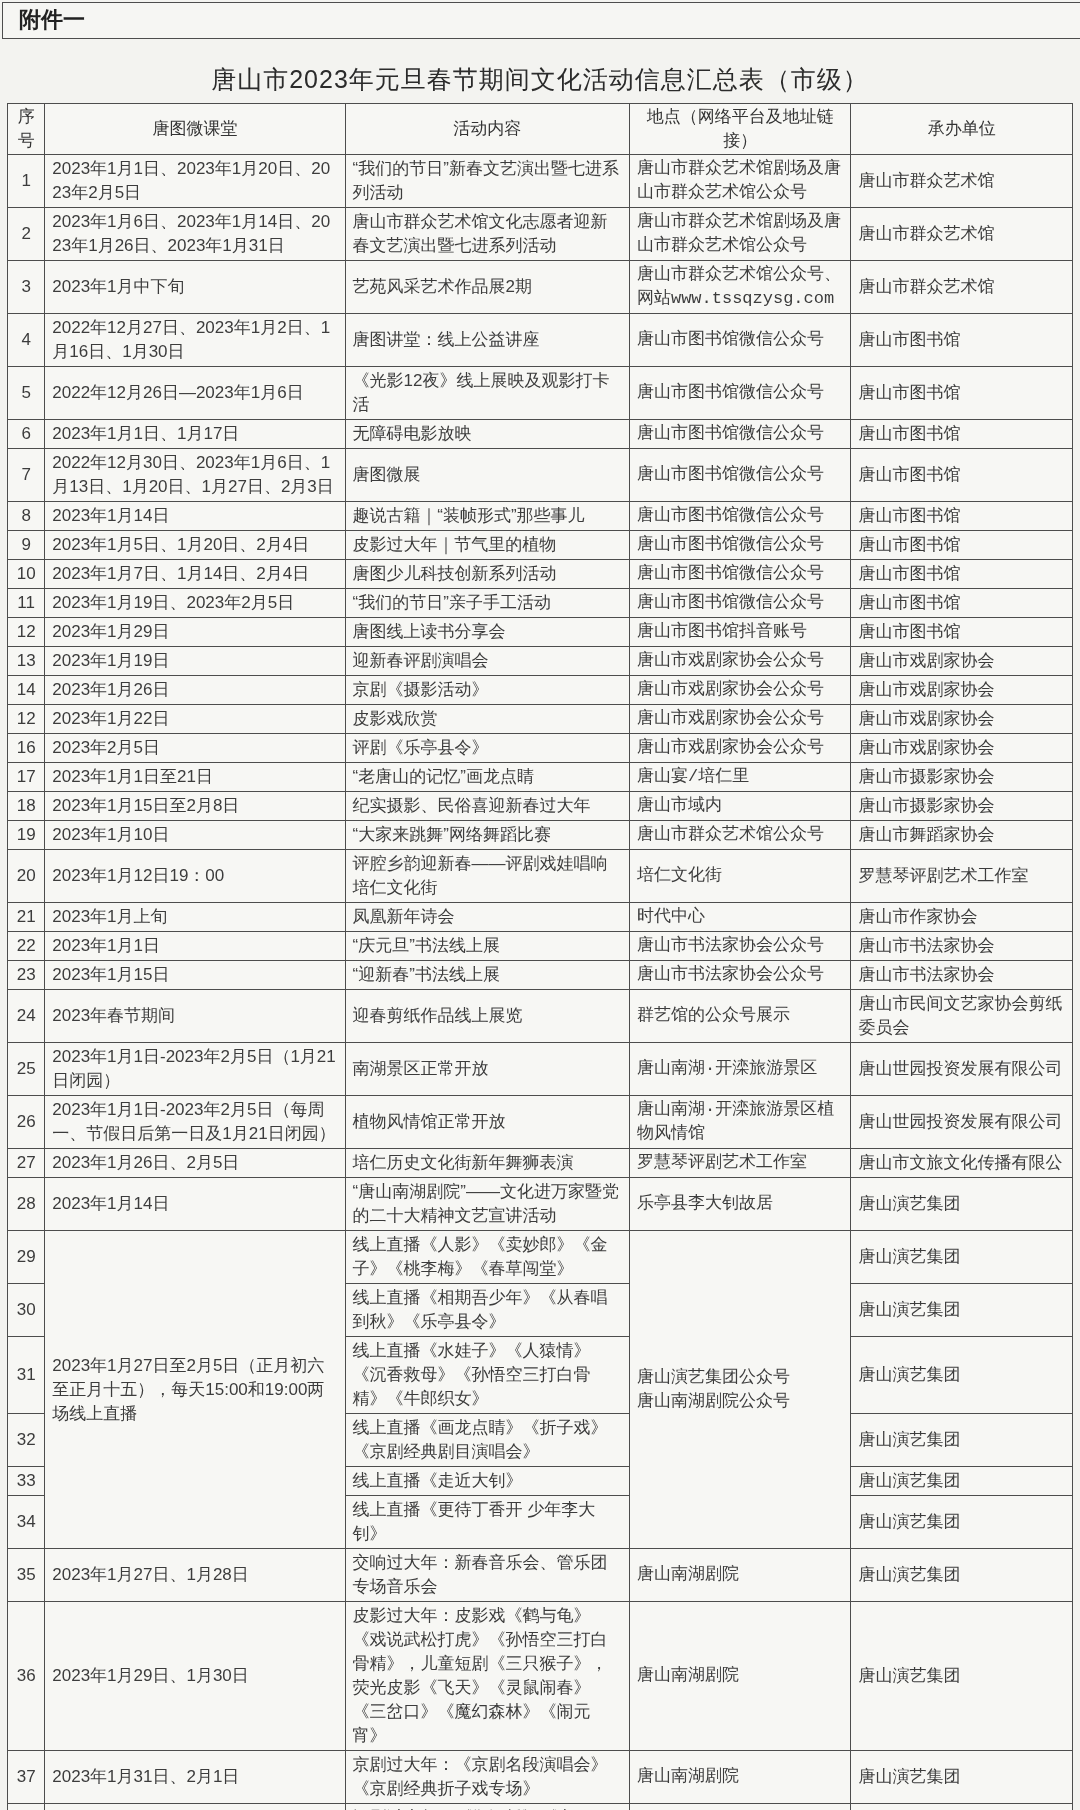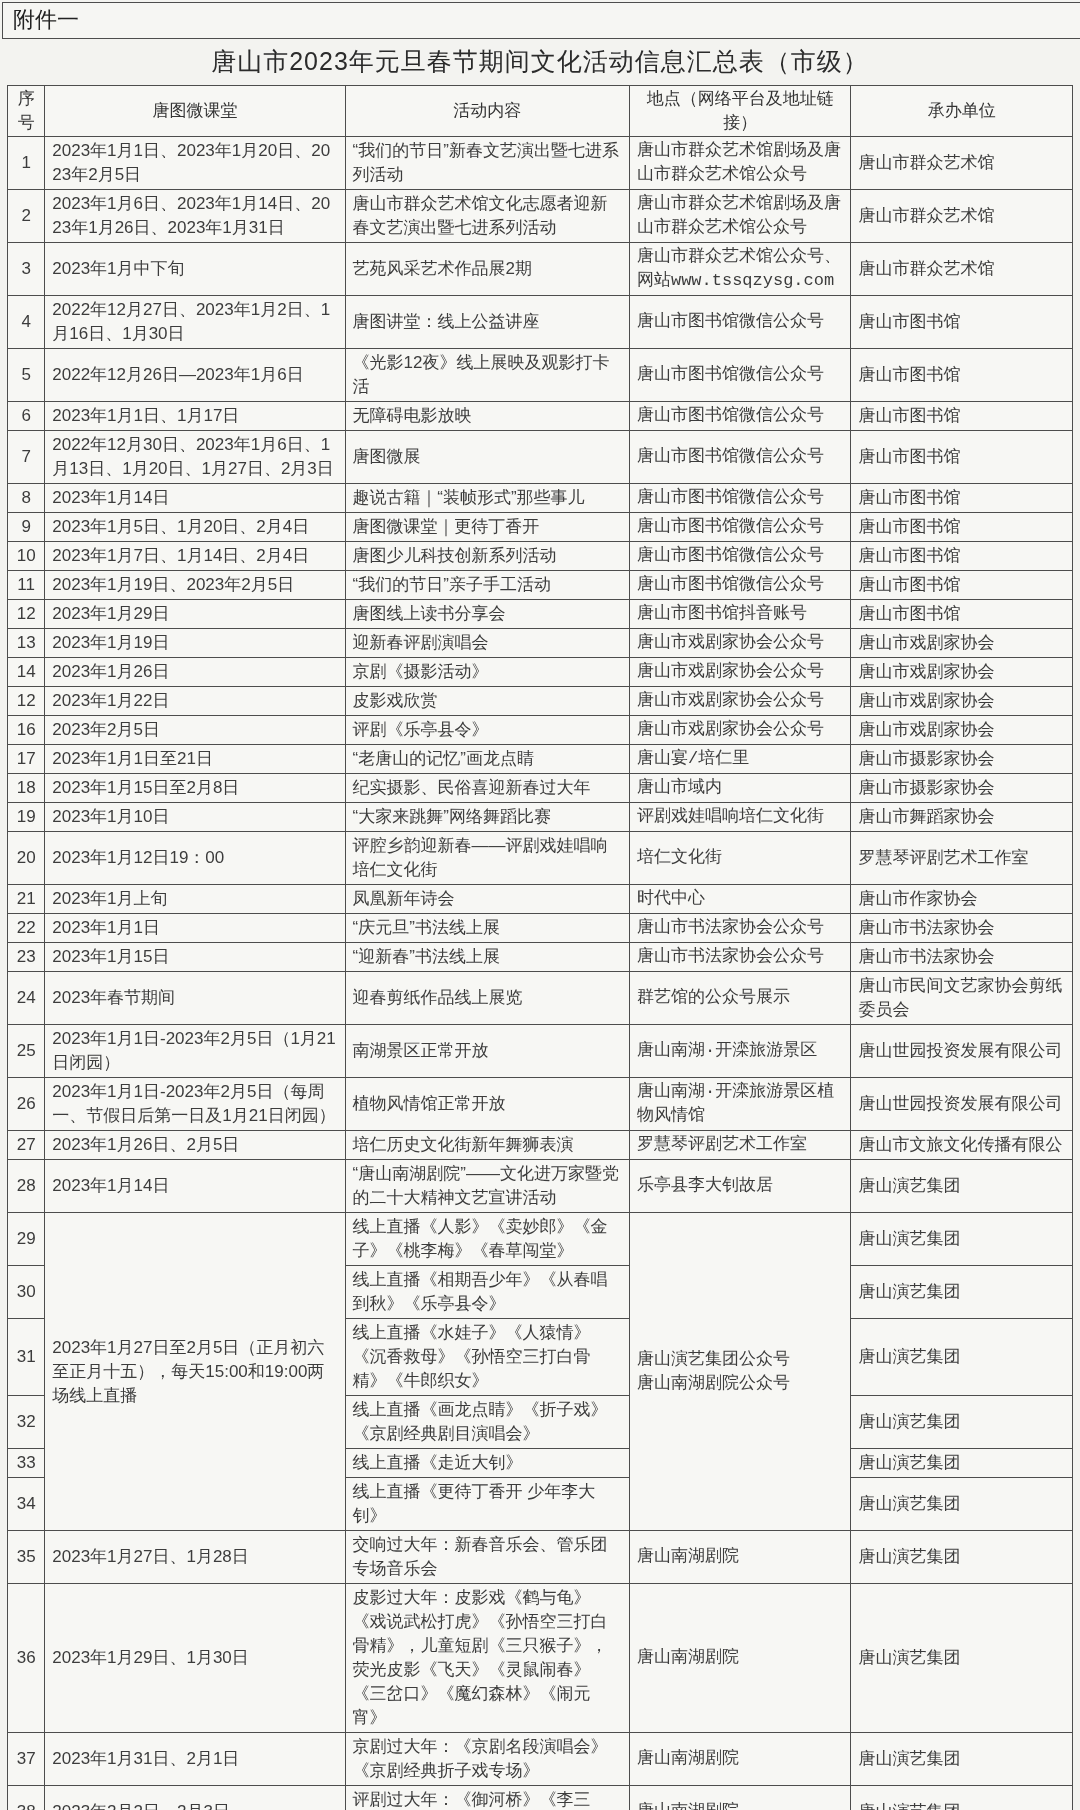--- a/index.html
+++ b/index.html
@@ -4,26 +4,26 @@
 <style>
   html,body{margin:0;padding:0;}
   body{
     width:1080px;height:1810px;overflow:hidden;
     background:#f3f3f0;
     font-family:"Liberation Sans","DejaVu Sans",sans-serif;
     color:#3c3c3c;
   }
   .page{width:1080px;height:1810px;overflow:hidden;position:relative;}
   .attachment-strip{
-    margin:2px 0 0 2px;
+    margin:2px 0 18px 2px;
     border:1px solid #4d4d4d;
     border-right:none;
     background:#f6f6f3;
-    padding:4px 0 5px 10px;
-    font-size:22px;font-weight:normal;color:#222;
+    padding:4px 0 5px 16px;
+    font-size:22px;font-weight:bold;color:#222;
     line-height:26px;
   }
   .title-band{
     text-align:center;
     padding:6px 0 7px 0;
     font-size:25px;font-weight:normal;color:#2b2b2b;
     letter-spacing:1px;
   }
   table.summary{
     border-collapse:collapse;
@@ -133,21 +133,21 @@
         <tr>
           <td class="c-no">8</td>
           <td class="c-time">2023年1月14日</td>
           <td class="c-content">趣说古籍｜“装帧形式”那些事儿</td>
           <td class="c-location">唐山市图书馆微信公众号</td>
           <td class="c-org">唐山市图书馆</td>
         </tr>
         <tr>
           <td class="c-no">9</td>
           <td class="c-time">2023年1月5日、1月20日、2月4日</td>
-          <td class="c-content">唐图微课堂｜更待丁香开</td>
+          <td class="c-content">皮影过大年｜节气里的植物</td>
           <td class="c-location">唐山市图书馆微信公众号</td>
           <td class="c-org">唐山市图书馆</td>
         </tr>
         <tr>
           <td class="c-no">10</td>
           <td class="c-time">2023年1月7日、1月14日、2月4日</td>
           <td class="c-content">唐图少儿科技创新系列活动</td>
           <td class="c-location">唐山市图书馆微信公众号</td>
           <td class="c-org">唐山市图书馆</td>
         </tr>
@@ -204,21 +204,21 @@
           <td class="c-no">18</td>
           <td class="c-time">2023年1月15日至2月8日</td>
           <td class="c-content">纪实摄影、民俗喜迎新春过大年</td>
           <td class="c-location">唐山市域内</td>
           <td class="c-org">唐山市摄影家协会</td>
         </tr>
         <tr>
           <td class="c-no">19</td>
           <td class="c-time">2023年1月10日</td>
           <td class="c-content">“大家来跳舞”网络舞蹈比赛</td>
-          <td class="c-location">评剧戏娃唱响培仁文化街</td>
+          <td class="c-location">唐山市群众艺术馆公众号</td>
           <td class="c-org">唐山市舞蹈家协会</td>
         </tr>
         <tr>
           <td class="c-no">20</td>
           <td class="c-time">2023年1月12日19：00</td>
           <td class="c-content">评腔乡韵迎新春——评剧戏娃唱响培仁文化街</td>
           <td class="c-location">培仁文化街</td>
           <td class="c-org">罗慧琴评剧艺术工作室</td>
         </tr>
         <tr>

